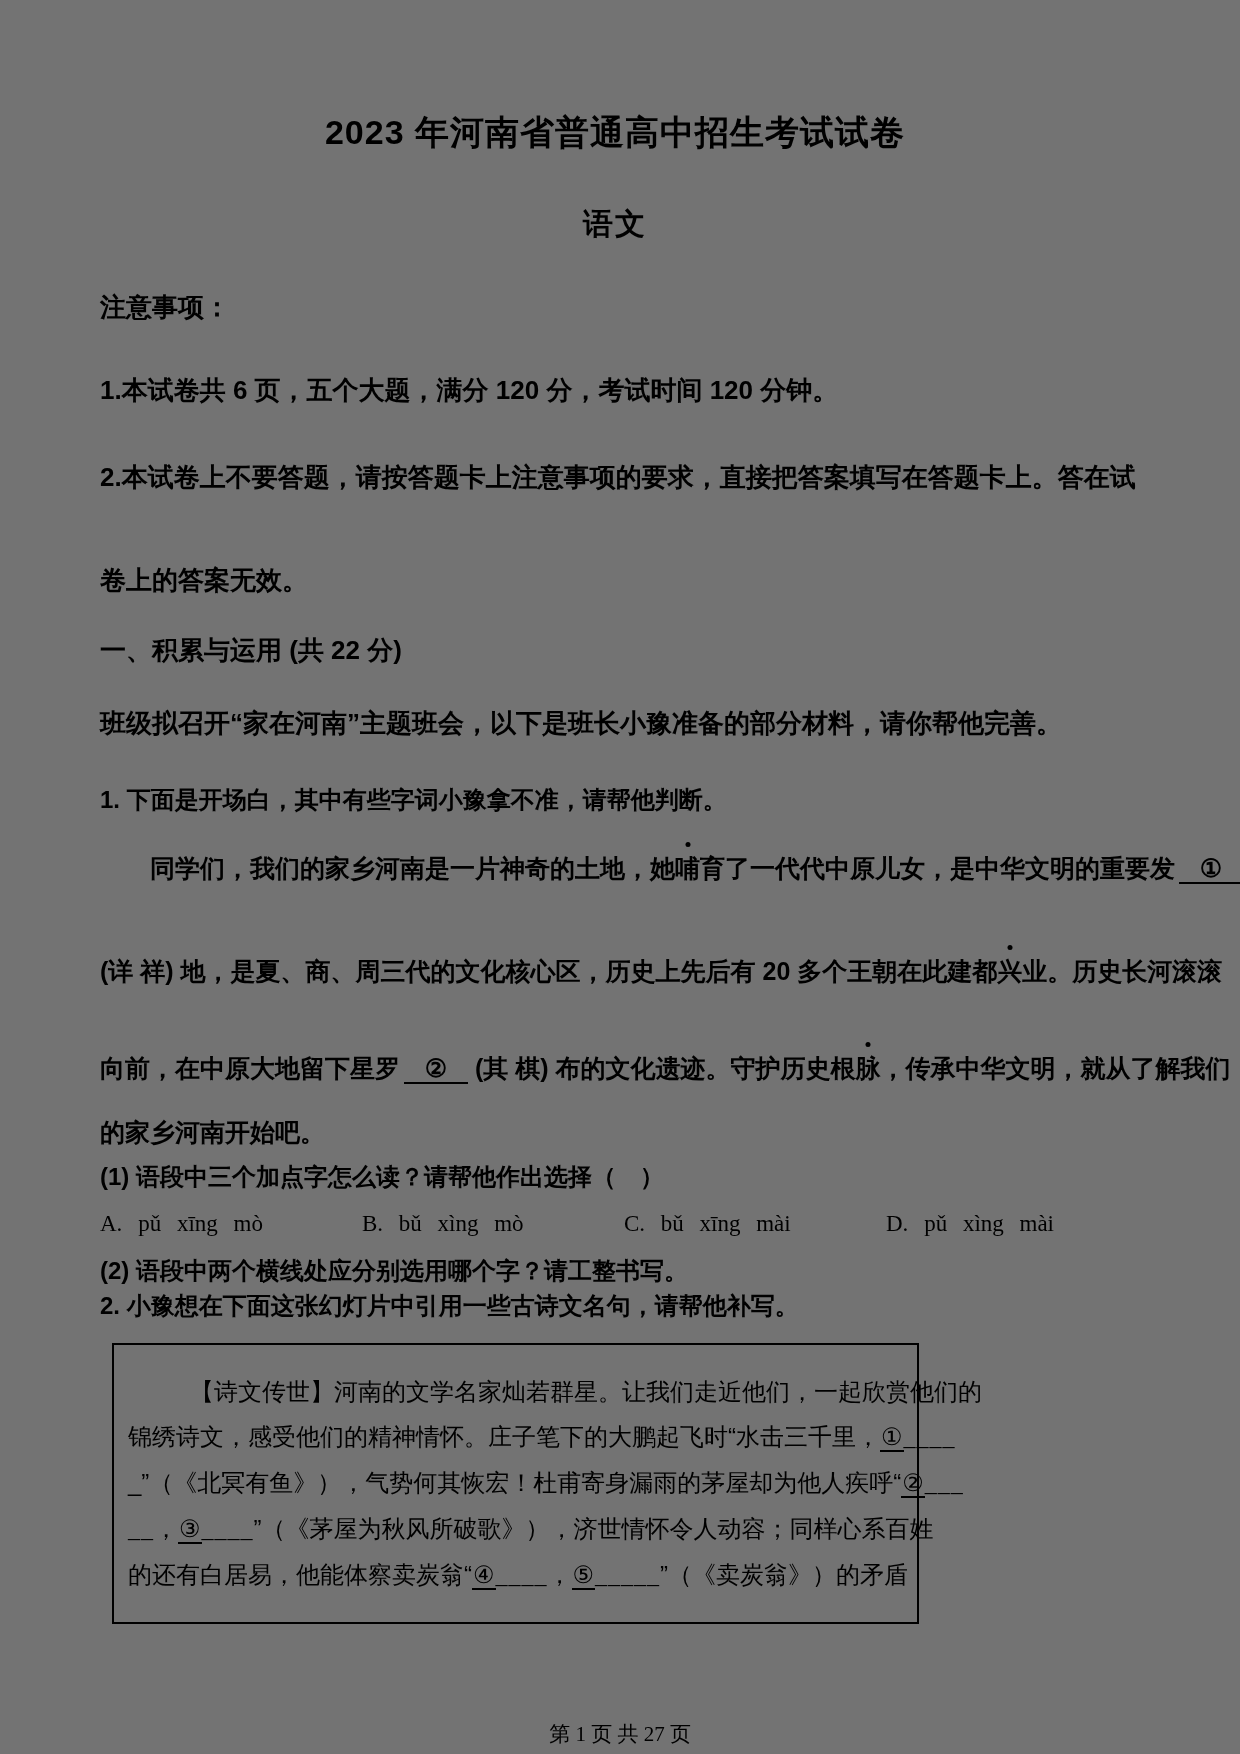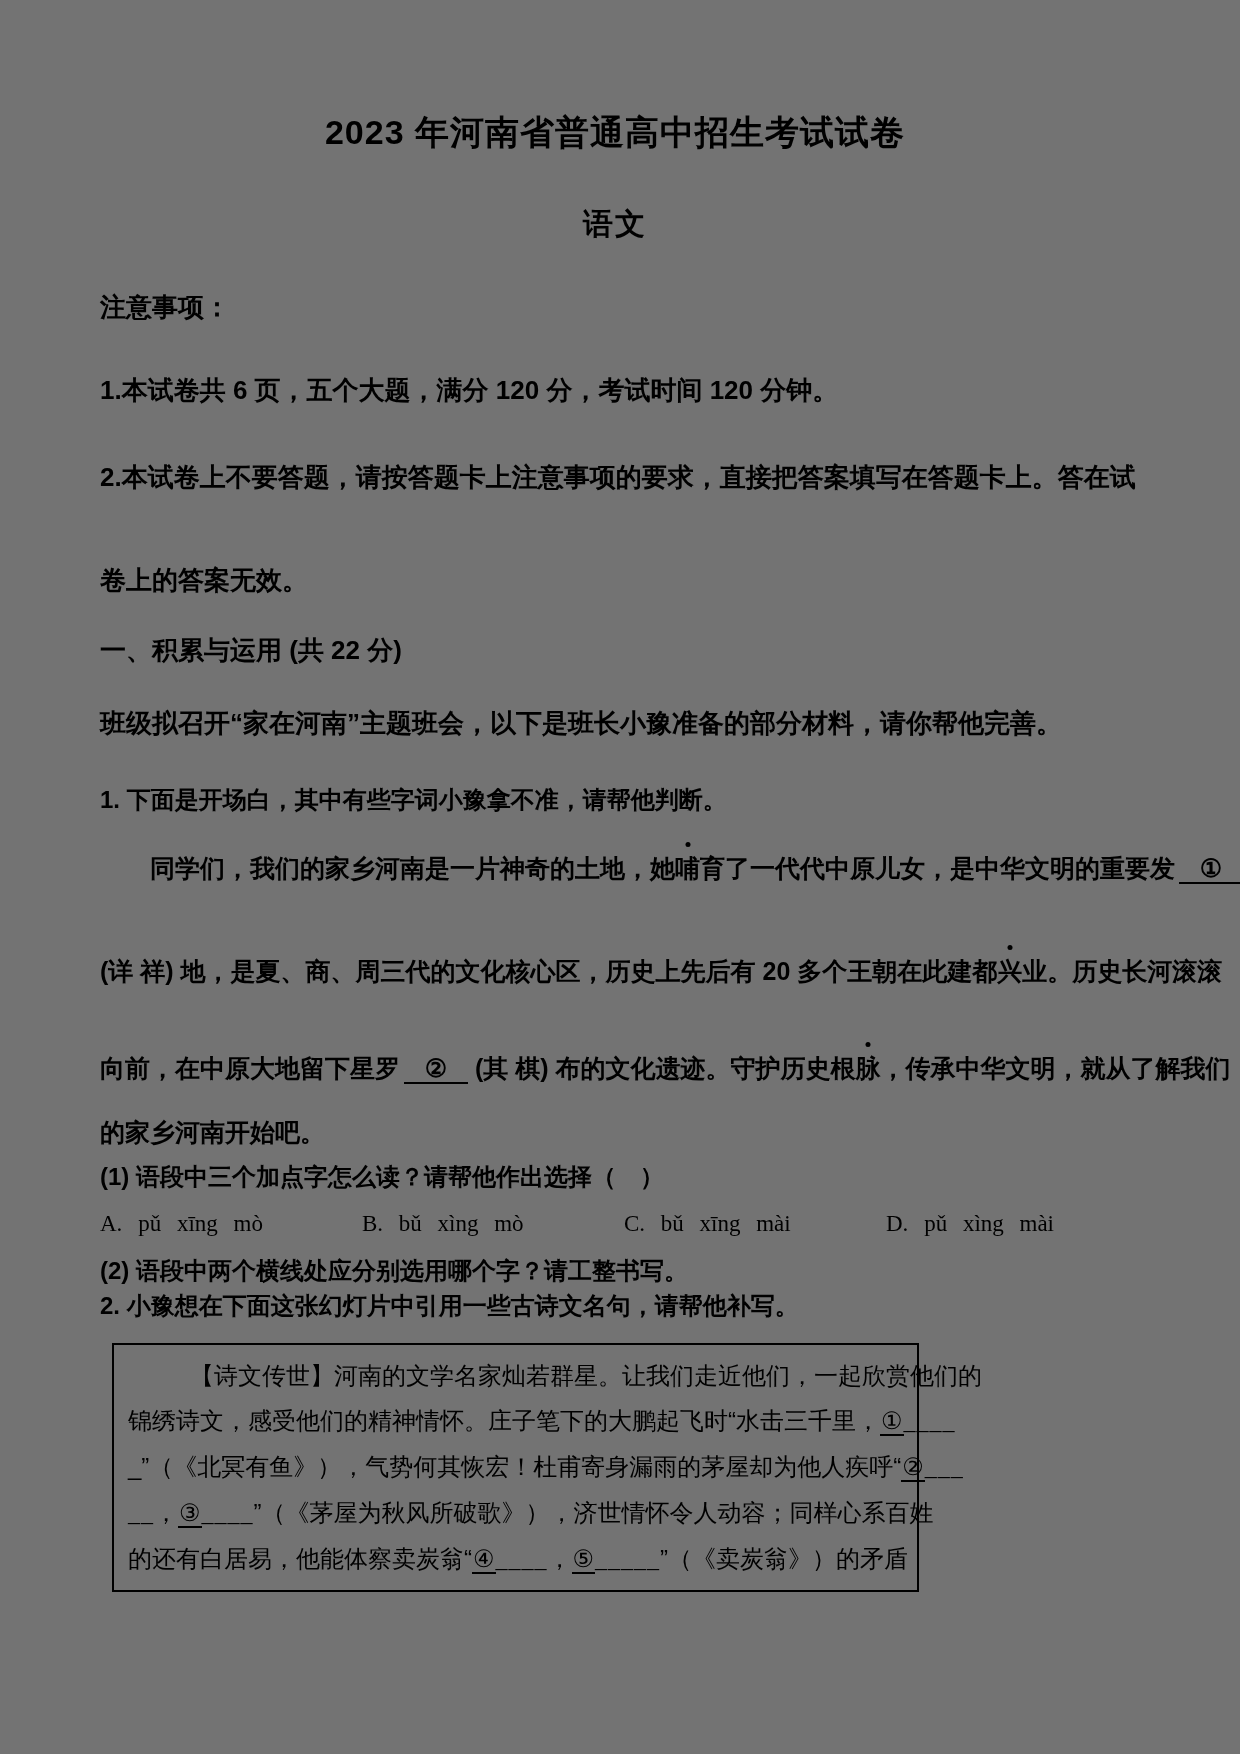--- a/index.html
+++ b/index.html
@@ -56,21 +56,21 @@
   }
   
   .options{display:flex;margin-top:19px;font-family:"Liberation Serif",serif;
     font-size:23px;line-height:28px;white-space:nowrap;align-items:center;}
   .opt{width:262px;word-spacing:10px;}
   .opt:last-child{width:auto;}
   
   .slide{
     margin-left:12px;width:807px;box-sizing:border-box;
     border:2px solid #000;
-    padding:8px 14px;
+    padding:24px 14px;
     font-size:24px;line-height:45px;text-align:right;
   }
   .sline{margin:0;white-space:nowrap;}
   .sindent{padding-left:62px;}
   .sblank{border-bottom:2px solid #000;padding:0 1px;}
   .uscore{letter-spacing:1px;font-family:Liberation Serif, serif;}
   .footer{
     position:absolute;left:0;top:1722px;width:100%;
     margin:0;text-align:center;
     font-family:"Liberation Serif",serif;
@@ -134,13 +134,14 @@
       <p class="sline">
         <span class="uscore">__</span><span>，</span><span class="sblank">③</span><span class="uscore">____</span><span>”（《茅屋为秋风所破歌》），济世情怀令人动容；同样心系百姓</span>
       </p>
       <p class="sline">
         <span>的还有白居易，他能体察卖炭翁“</span><span class="sblank">④</span><span class="uscore">____</span><span>，</span><span class="sblank">⑤</span><span class="uscore">_____</span><span>”（《卖炭翁》）的矛盾</span>
       </p>
     </div>
 
   </div>
 
+  <p class="footer">第 1 页 共 27 页</p>
 </div>
 
 </body></html>

